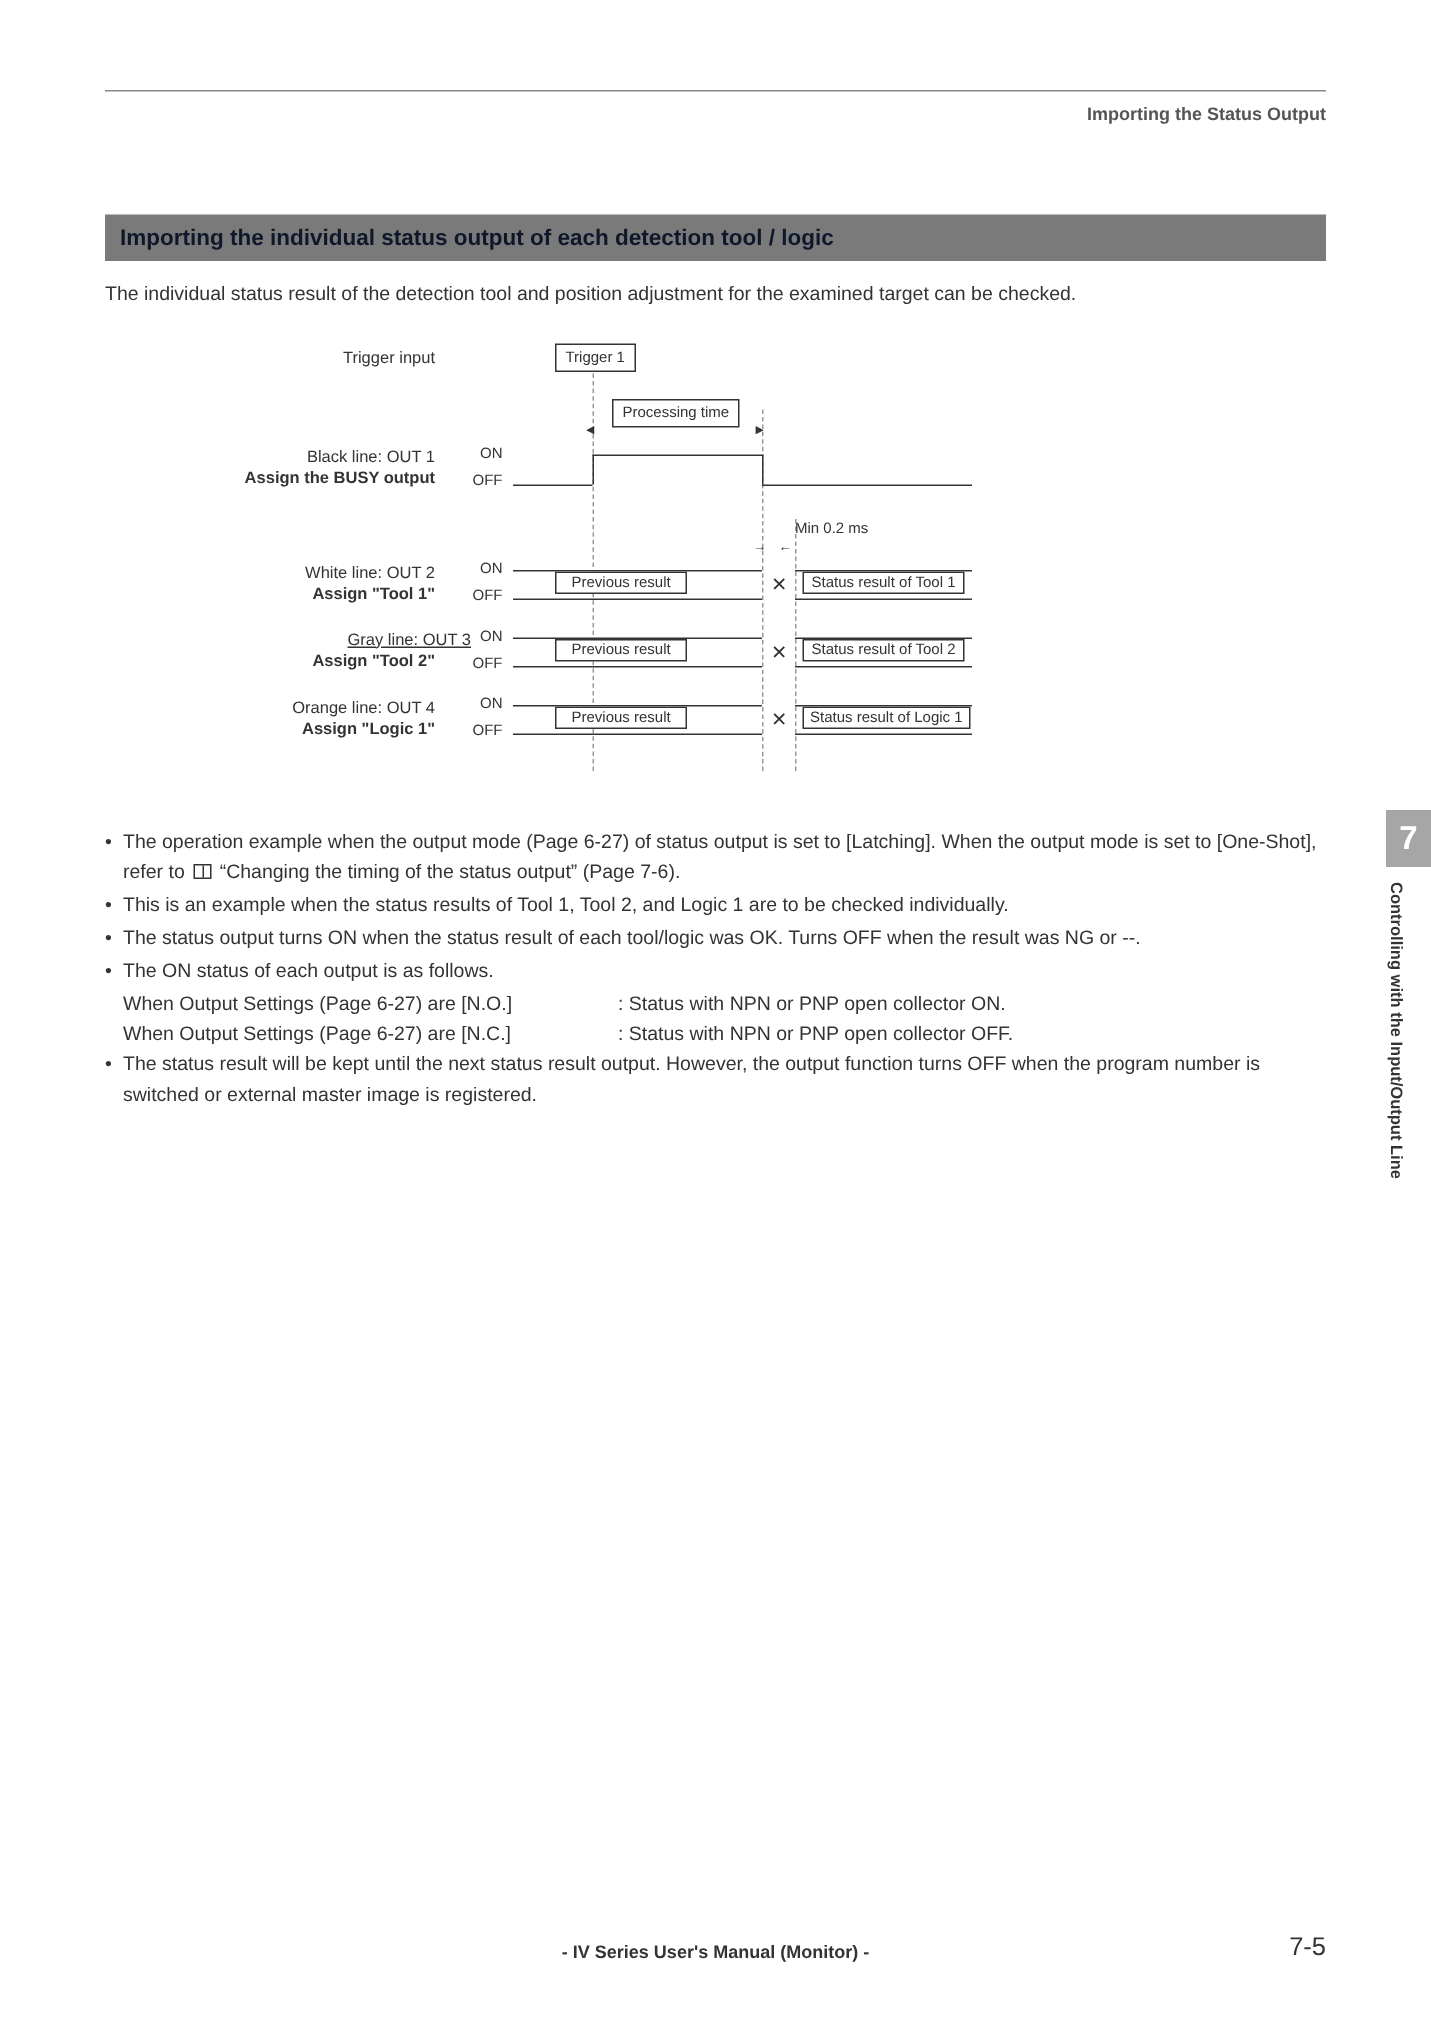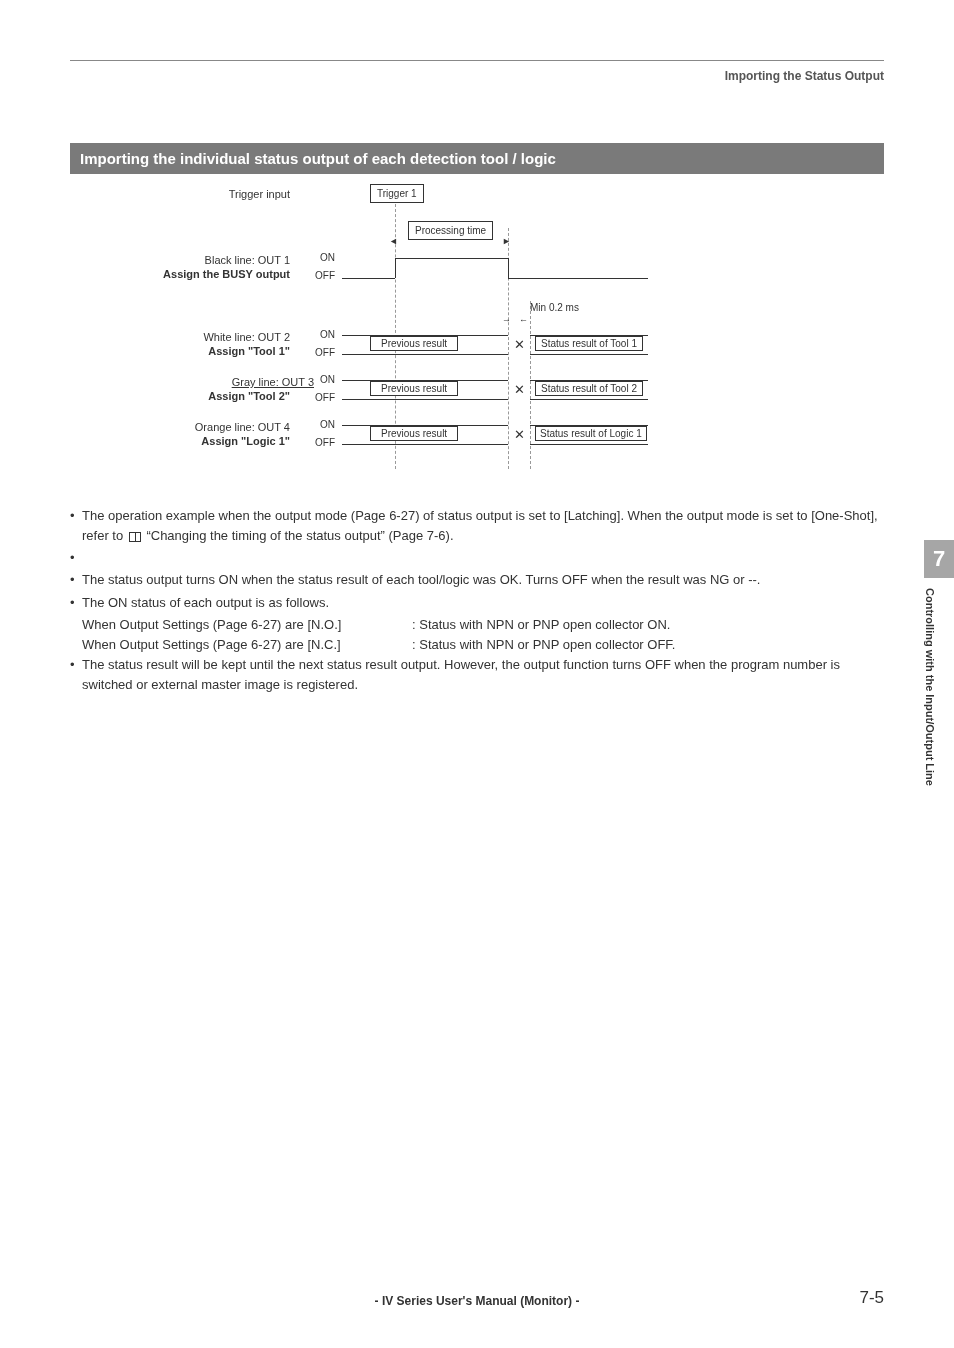--- a/index.html
+++ b/index.html
@@ -10,21 +10,21 @@
       font-size: 13px;
       color: #333;
       background: #fff;
       position: relative;
     }
     .page { padding: 60px 70px 40px 70px; height: 100%; position: relative; }
     .header-line { border-top: 1.5px solid #888; margin-bottom: 8px; }
     .header-text { text-align: right; font-size: 12px; font-weight: bold; color: #555; margin-bottom: 60px; }
     .section-bar {
       background: #7a7a7a;
-      color: #ffffff;
+      color: #0f172a;
       font-size: 15px;
       font-weight: bold;
       padding: 7px 10px;
       margin-bottom: 12px;
     }
     .intro { font-size: 13px; margin-bottom: 25px; line-height: 1.5; }
 
     
     .diagram { position: relative; width: 560px; height: 290px; margin: 0 auto 30px 40px; }
     .d-label { position: absolute; font-size: 11px; text-align: left; }
@@ -58,20 +58,21 @@
     .pagenum { position: absolute; bottom: 40px; right: 70px; font-size: 17px; }
   </style>
 </head>
 <body>
 
 <div class="page">
   <div class="header-line"></div>
   <div class="header-text">Importing the Status Output</div>
 
   <div class="section-bar">Importing the individual status output of each detection tool / logic</div>
+  <div class="intro">The individual status result of the detection tool and position adjustment for the examined target can be checked.</div>
 
   <div class="diagram">
 
     <div class="d-label" style="right:380px;top:2px;">Trigger input</div>
     <div class="d-box" style="left:260px;top:-2px;">Trigger 1</div>
 
     <div class="dashed-v" style="left:285px;top:18px;height:265px;"></div>
     <div class="dashed-v" style="left:398px;top:42px;height:241px;"></div>
     <div class="dashed-v" style="left:420px;top:115px;height:168px;"></div>
 
@@ -135,20 +136,21 @@
     <div class="row">
         <div class="dot">•</div>
         <div>
       <span>The operation example when the output mode (Page 6-27) of status output is set to [Latching]. When the output mode is set to [One-Shot], refer to </span>
       <span class="book"></span>
       <span> “Changing the timing of the status output” (Page 7-6).</span>
     </div>
       </div>
     <div class="row">
         <div class="dot">•</div>
+        <div>This is an example when the status results of Tool 1, Tool 2, and Logic 1 are to be checked individually.</div>
       </div>
     <div class="row">
         <div class="dot">•</div>
         <div>The status output turns ON when the status result of each tool/logic was OK. Turns OFF when the result was NG or --.</div>
       </div>
     <div class="row">
         <div class="dot">•</div>
         <div>The ON status of each output is as follows.</div>
       </div>
     <div class="indent-row">

